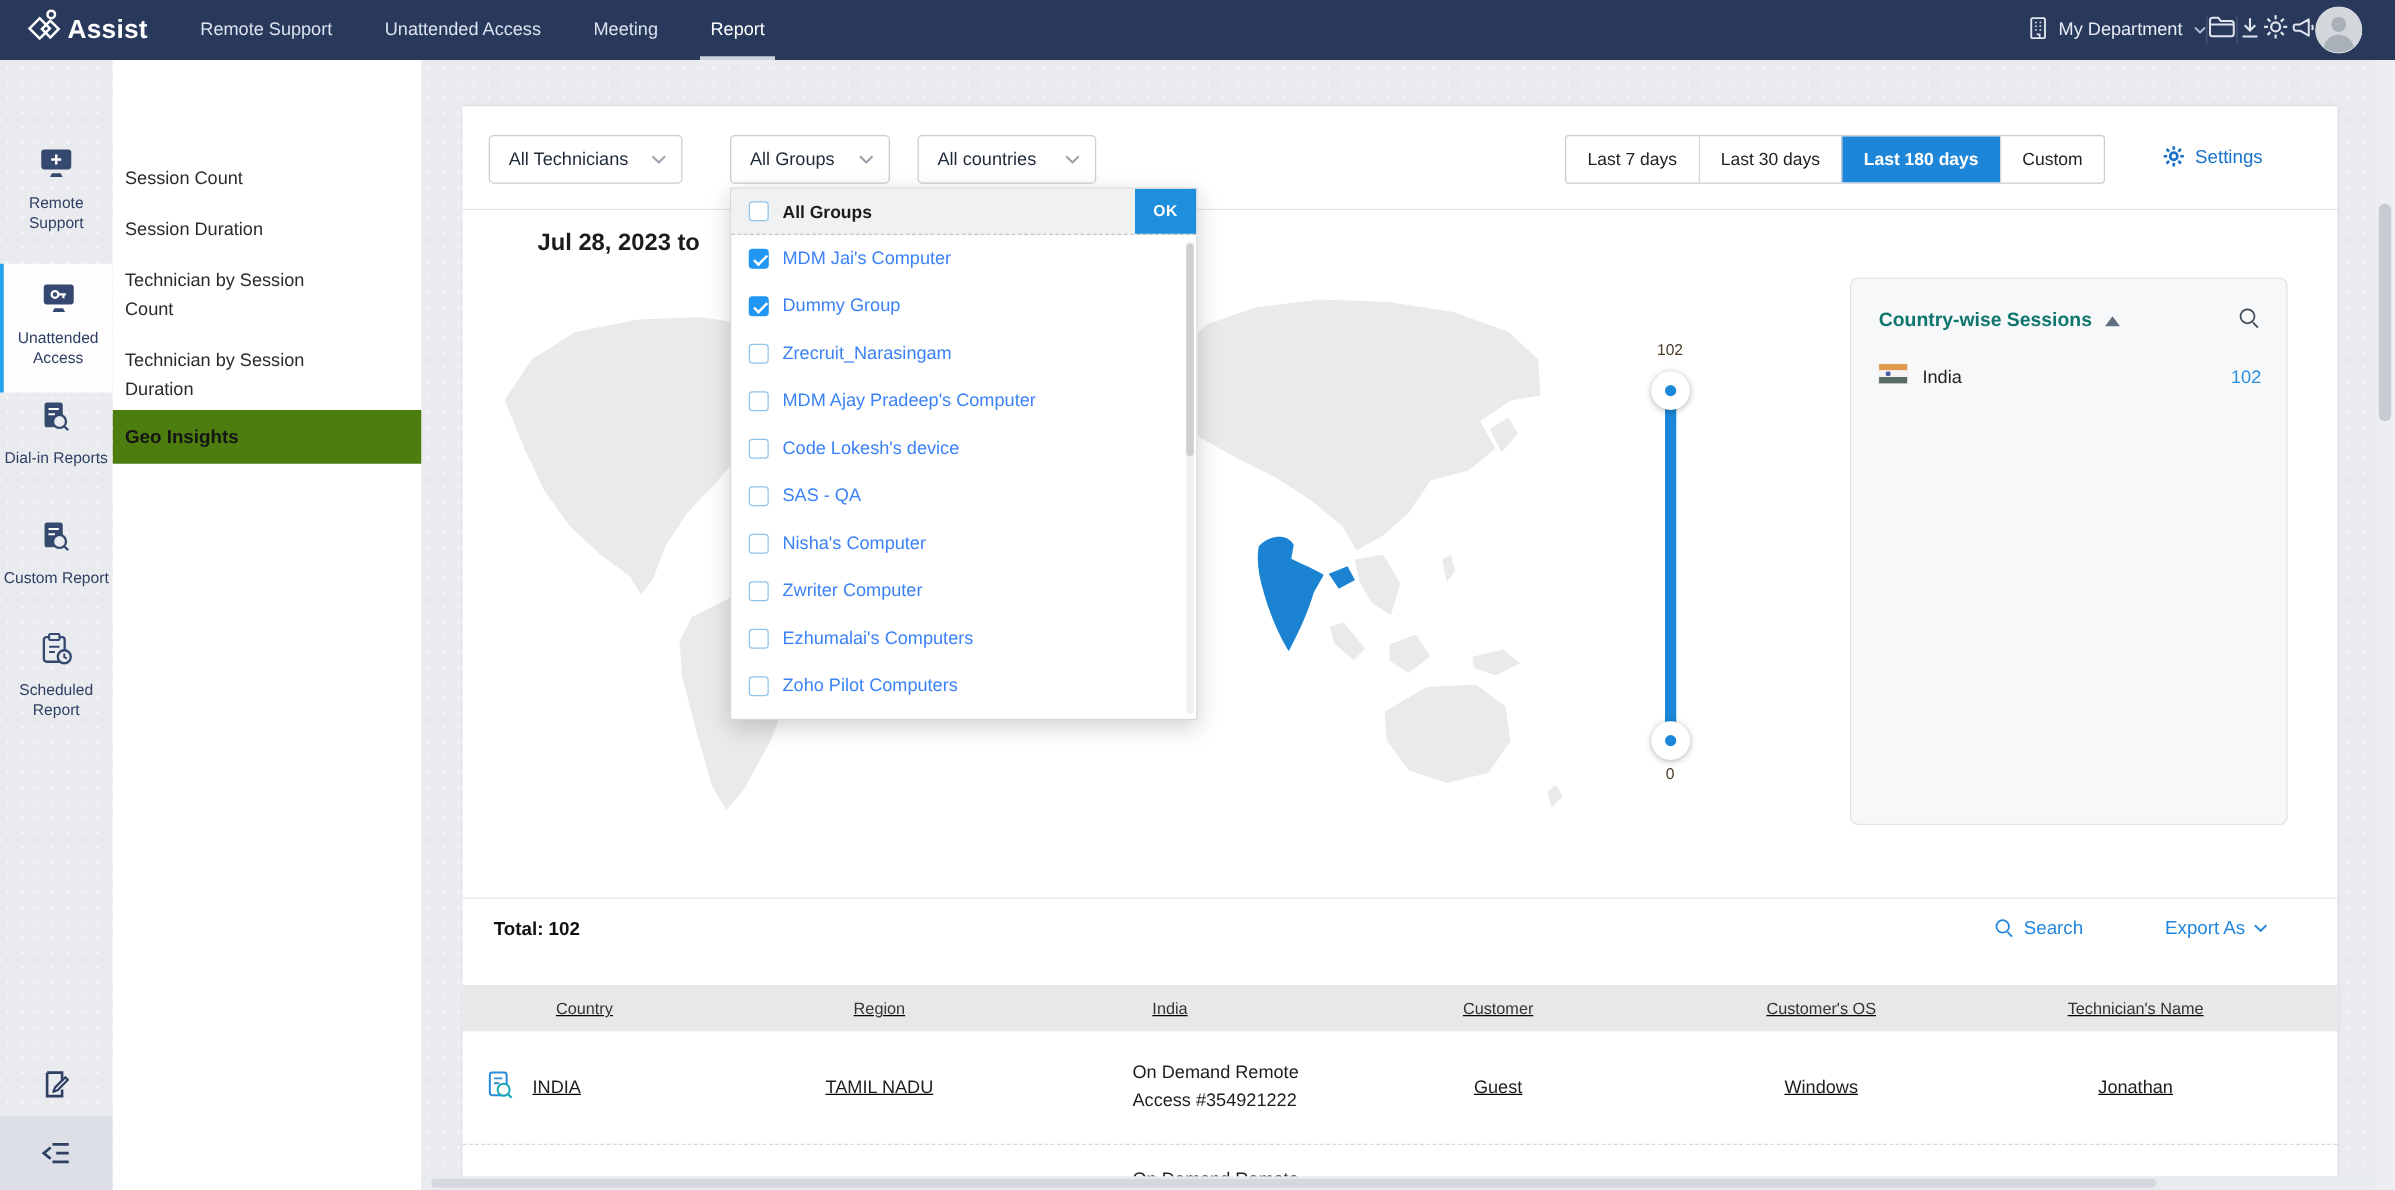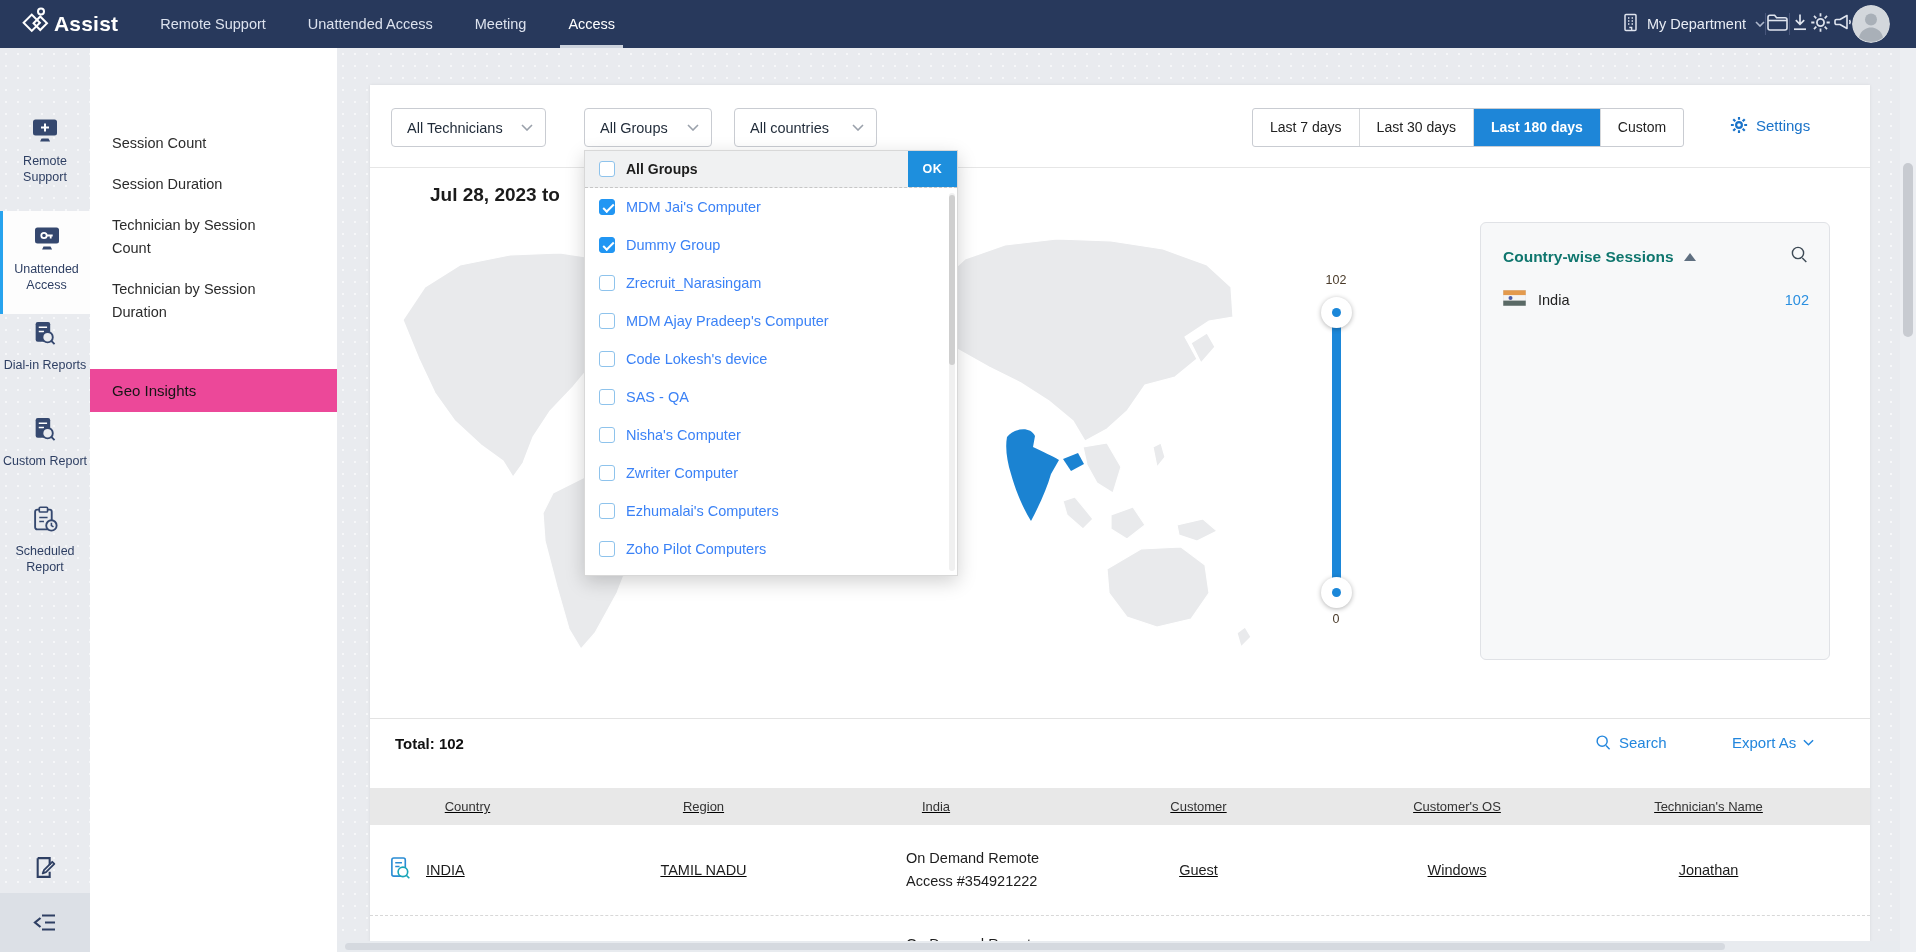--- a/index.html
+++ b/index.html
@@ -24,23 +24,23 @@
   
   .rail { position:absolute; top:48px; left:0; width:90px; bottom:0; z-index:40; }
   .rail-item { position:absolute; left:0; width:90px; display:flex; flex-direction:column; align-items:center; color:#2e3f63; cursor:pointer; }
   .rail-item .lbl { font-size:12.5px; line-height:16px; text-align:center; margin-top:6px; color:#2e3f63; }
   .rail-item.active { background:#fdfdfd; border-left:3px solid #27a3ee; padding-top:15px; }
   .rail-bottom-collapse { position:absolute; bottom:0; left:0; width:90px; height:59px; background:#dce0e6; display:flex; align-items:center; justify-content:center; cursor:pointer; }
   .rail-feedback { position:absolute; bottom:72px; left:0; width:90px; display:flex; justify-content:center; cursor:pointer; }
 
   
   .submenu { position:absolute; top:48px; left:90px; width:247px; bottom:0; background:#fff; z-index:30; }
-  .submenu .sm-item { position:absolute; left:0; width:100%; padding-left:22px; font-size:14.5px; color:#2b2b2b; line-height:23px; cursor:pointer; }
+  .submenu .sm-item { position:absolute; left:0; width:100%; padding-left:10px; font-size:14.5px; color:#2b2b2b; line-height:23px; cursor:pointer; }
   .submenu .sm-item .txt { display:block; max-width:170px; }
-  .submenu .sm-item.active { background:#ec4899; height:43px; padding-top:10px; font-weight:normal; font-size:15px; color:#151515;margin-top:41px; }
+  .submenu .sm-item.active { background:#4d7c0f; height:43px; padding-top:10px; font-weight:bold; font-size:15px; color:#151515; }
 
   
   .main { position:absolute; left:337px; top:48px; right:0; bottom:0; }
   .card { position:absolute; left:33px; top:37px; width:1500px; bottom:0; background:#fff; box-shadow:0 0 3px rgba(0,0,0,.08); }
 
   .filter-btn { position:absolute; top:23px; height:39px; border:1px solid #c9ccd2; border-radius:4px; background:#fff; display:flex; align-items:center; justify-content:space-between; padding:0 12px 0 15px; font-size:14.5px; color:#1f2a38; cursor:pointer; }
   .toolbar-divider { position:absolute; top:82px; left:0; width:100%; height:1px; background:#e6e6e6; }
 
   .segmented { position:absolute; left:882px; top:23px; height:39px; display:flex; border:1px solid #c9ccd2; border-radius:3px; overflow:hidden; background:#fff; }
   .seg { padding:0 17px; line-height:37px; font-size:14px; color:#222; border-left:1px solid #d6d8db; cursor:pointer; white-space:nowrap; }
@@ -116,21 +116,21 @@
           <rect x="6" y="11" width="11.5" height="11.5" transform="rotate(45 11.75 16.75)" stroke="#fff" stroke-width="2"></rect>
           <rect x="15.5" y="12.5" width="9.5" height="9.5" transform="rotate(45 20.25 17.25)" stroke="#fff" stroke-width="2"></rect>
         </svg>
       </span>
       <span class="brand-text">Assist</span>
     </div>
     <nav class="topnav">
       <span class="nav-item">Remote Support</span>
       <span class="nav-item">Unattended Access</span>
       <span class="nav-item">Meeting</span>
-      <span class="nav-item active">Access</span>
+      <span class="nav-item active">Report</span>
     </nav>
     <div class="nav-right">
       <div class="dept">
         <span>
           <svg width="15" height="19" viewBox="0 0 15 19" fill="none">
               <rect x="2" y="1.5" width="11" height="16" rx="1" stroke="#dfe4ee" stroke-width="1.5"></rect>
               <path d="M5 5h1.4M8.6 5H10M5 8h1.4M8.6 8H10M5 11h1.4M8.6 11H10M6.3 14.5h2.4V18" stroke="#dfe4ee" stroke-width="1.3"></path>
             </svg>
         </span>
         <span>My Department</span>

